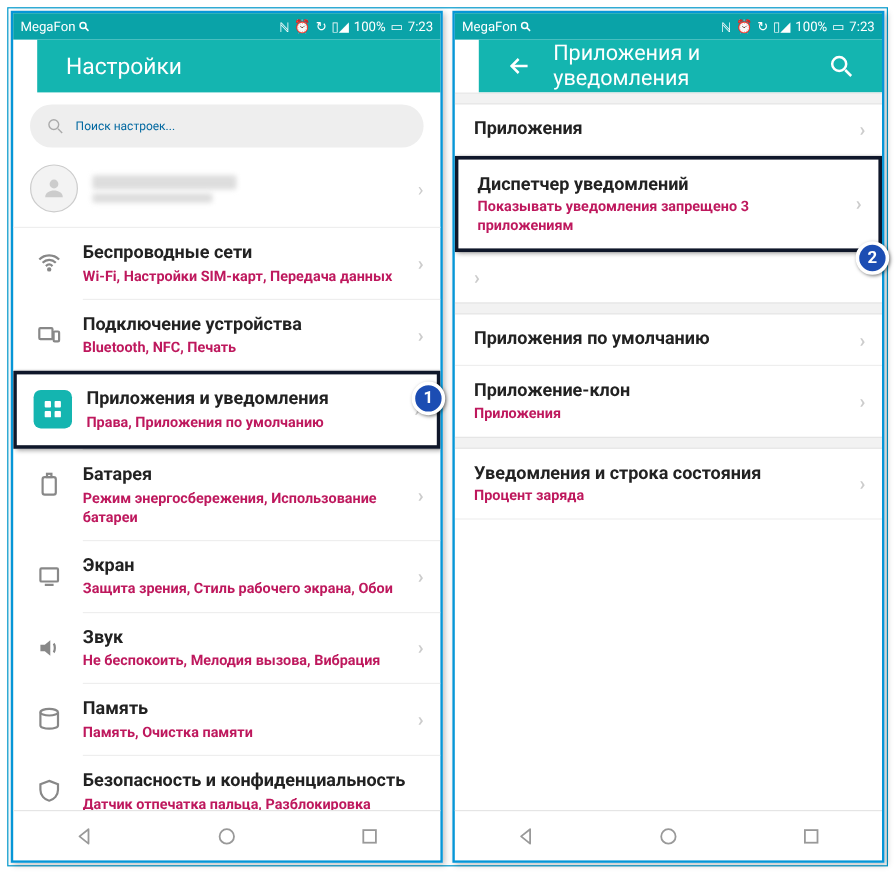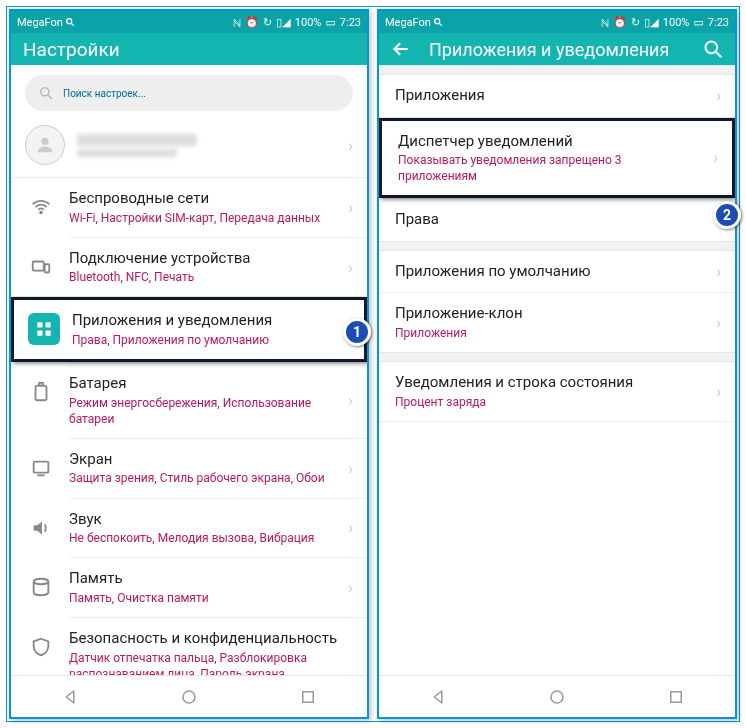--- a/index.html
+++ b/index.html
@@ -3,30 +3,30 @@
 <meta charset="utf-8">
 <style>
   * { margin: 0; padding: 0; box-sizing: border-box; font-family: -apple-system, Roboto, Arial, sans-serif; }
   body { background: #fff; width: 746px; height: 728px; padding: 6px; }
   .wrap { display: flex; gap: 8px; border: 1px solid #0099cc; padding: 2px; }
   .phone { width: 362px; height: 710px; border: 2px solid #0696d7; background: #fff; display: flex; flex-direction: column; box-shadow: 2px 2px 5px rgba(0,0,0,.25); position: relative; }
   .status { height: 22px; background: #0aa3a8; color: #fff; font-size: 11px; display: flex; align-items: center; padding: 0 6px; }
   .status .carrier { display: flex; align-items: center; gap: 2px; }
   .status .sp { flex: 1; }
   .status .icons { display: flex; align-items: center; gap: 4px; font-size: 11px; }
-  .header { background: #14b5b0; color: #fff; height: 32px; display: flex; align-items: center; padding: 0 12px; gap: 18px; }
+  .header { background: #14b5b0; color: #fff; height: 44px; display: flex; align-items: center; padding: 0 24px; gap: 18px; margin-left: 20px; }
   .header .title { font-size: 19px; font-weight: 400; flex: 1; }
   .header .ic { width: 20px; height: 20px; display: flex; align-items: center; justify-content: center; }
   .search-row { padding: 10px 14px; }
   .search-pill { background: #eee; border-radius: 20px; height: 36px; display: flex; align-items: center; padding: 0 14px; color: #0369a1; font-size: 10px; gap: 10px; }
   .acct { display: flex; align-items: center; gap: 12px; padding: 4px 14px 12px; border-bottom: 1px solid #eee; }
   .avatar { width: 40px; height: 40px; border-radius: 50%; border: 1px solid #ccc; background: #f3f3f3; display:flex;align-items:center;justify-content:center;color:#bbb;}
   .acct .lines { flex: 1; }
   .blur { background: #ddd; height: 10px; border-radius: 2px; margin: 3px 0; filter: blur(2px); }
-  .content { flex: 1; overflow: hidden; }
+  .content { flex: 1; overflow: hidden; font-weight: bold; }
   .item { display: flex; align-items: flex-start; gap: 12px; padding: 11px 14px; position: relative; }
   .item.noicon { padding-left: 16px; }
   .item .icon { width: 32px; height: 32px; border-radius: 6px; display: flex; align-items: center; justify-content: center; color: #888; flex-shrink: 0; margin-top: 2px; }
   .item .txt { flex: 1; min-width: 0; }
   .item .t { font-size: 15px; color: #222; line-height: 1.3; }
   .item .s { font-size: 12px; color: #be185d; line-height: 1.35; margin-top: 1px; }
   .chev { color: #ccc; font-size: 16px; align-self: center; }
   .sep { height: 1px; background: #eee; margin-left: 58px; }
   .sep.full { margin-left: 0; }
   .sep.gap { height: 10px; background: #f2f2f2; margin: 0; border-top:1px solid #e5e5e5;border-bottom:1px solid #e5e5e5;}
@@ -261,23 +261,20 @@
       <div class="sep full"></div>
       <div class="item noicon hl">
         <div class="txt">
             <div class="t">Диспетчер уведомлений</div>
             <div class="s">Показывать уведомления запрещено 3 приложениям</div>
           </div>
         <span class="chev">›</span>
       </div>
       <div class="sep full"></div>
       <div class="item noicon">
-        <div class="txt">
-            <div class="t">Права</div>
-          </div>
         <span class="chev">›</span>
       </div>
       <div class="sep gap"></div>
       <div class="item noicon">
         <div class="txt">
             <div class="t">Приложения по умолчанию</div>
           </div>
         <span class="chev">›</span>
       </div>
       <div class="sep full"></div>

